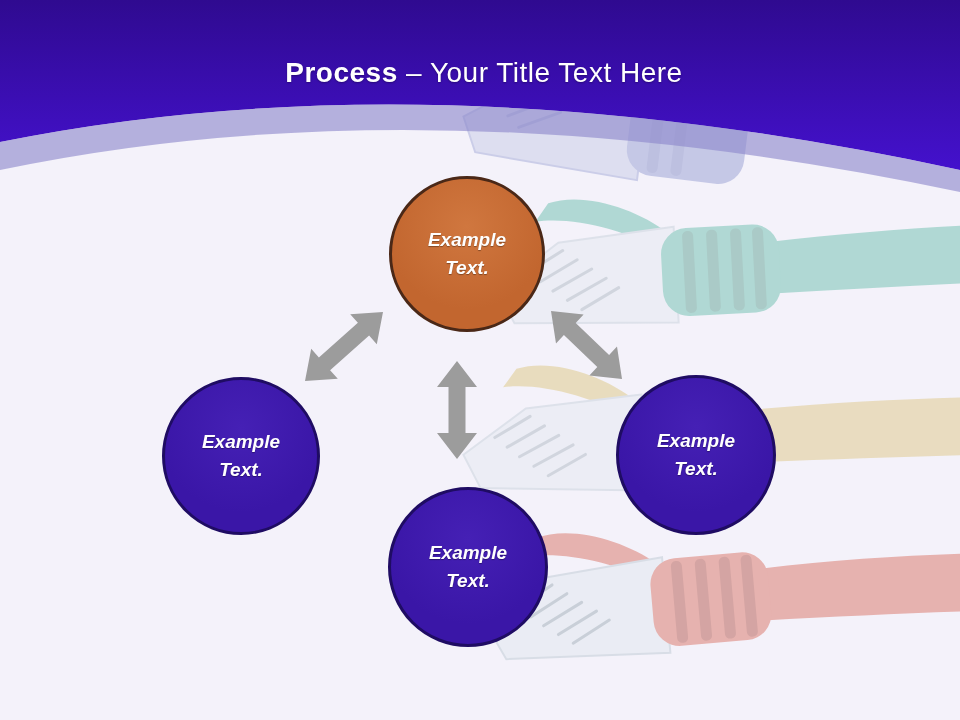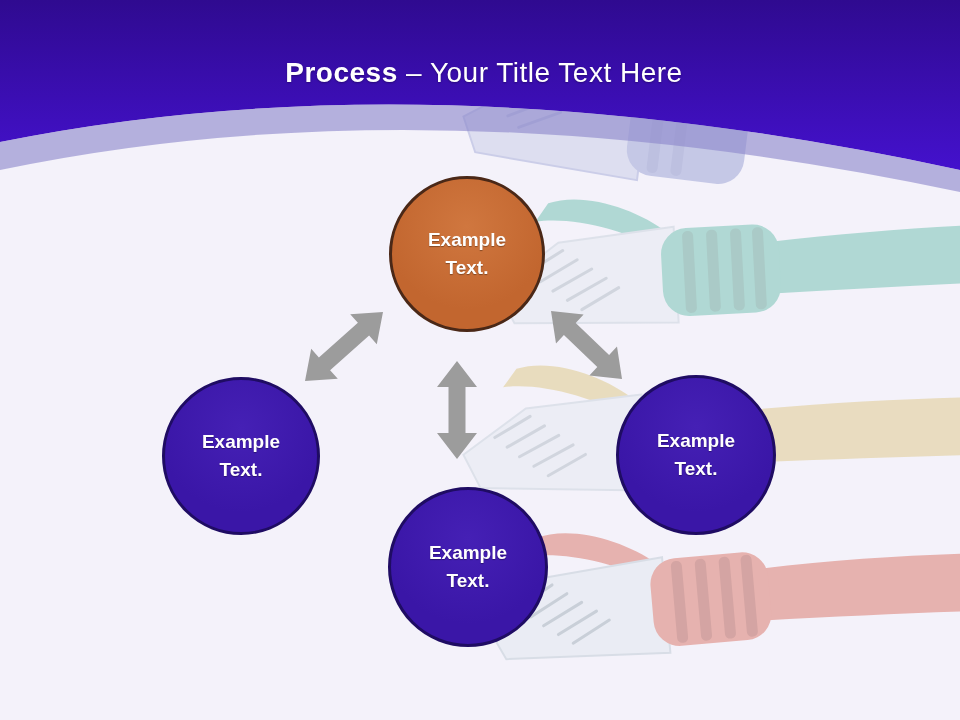--- a/index.html
+++ b/index.html
@@ -33,21 +33,21 @@
 
   
   .title{position:absolute;left:0;right:0;top:54px;text-align:center;color:var(--title-text,#fff);
          font-size:28px;line-height:38px;letter-spacing:.5px;padding-left:8px;
          text-shadow:0 1px 2px rgba(0,0,0,.3);}
   .title .em{font-weight:700;}
   .title .rest{font-weight:400;}
 
   
   .node{position:absolute;border-radius:50%;box-sizing:border-box;display:flex;align-items:center;justify-content:center;text-align:center;}
-  .node .lbl{color:var(--node-text,#fff);font-size:19px;line-height:28px;font-weight:700;
+  .node .lbl{color:var(--node-text,#fff);font-size:19px;line-height:28px;font-weight:700;font-style:italic;
              text-shadow:0 1px 1px rgba(0,0,0,.35);}
   .node-orange{background:radial-gradient(circle at 50% 32%, #d0773f, var(--node-orange,#c2662f) 65%);
                border:3px solid var(--node-orange-border,#4a2817);}
   .node-purple{background:radial-gradient(circle at 50% 32%, #4520b5, var(--node-purple,#3a16a7) 65%);
                border:3px solid var(--node-purple-border,#1f0c63);}
   .node-top{left:389px;top:176px;width:156px;height:156px;}
   .node-left{left:162px;top:377px;width:158px;height:158px;}
   .node-bottom{left:388px;top:487px;width:160px;height:160px;}
   .node-right{left:616px;top:375px;width:160px;height:160px;}
 </style>

